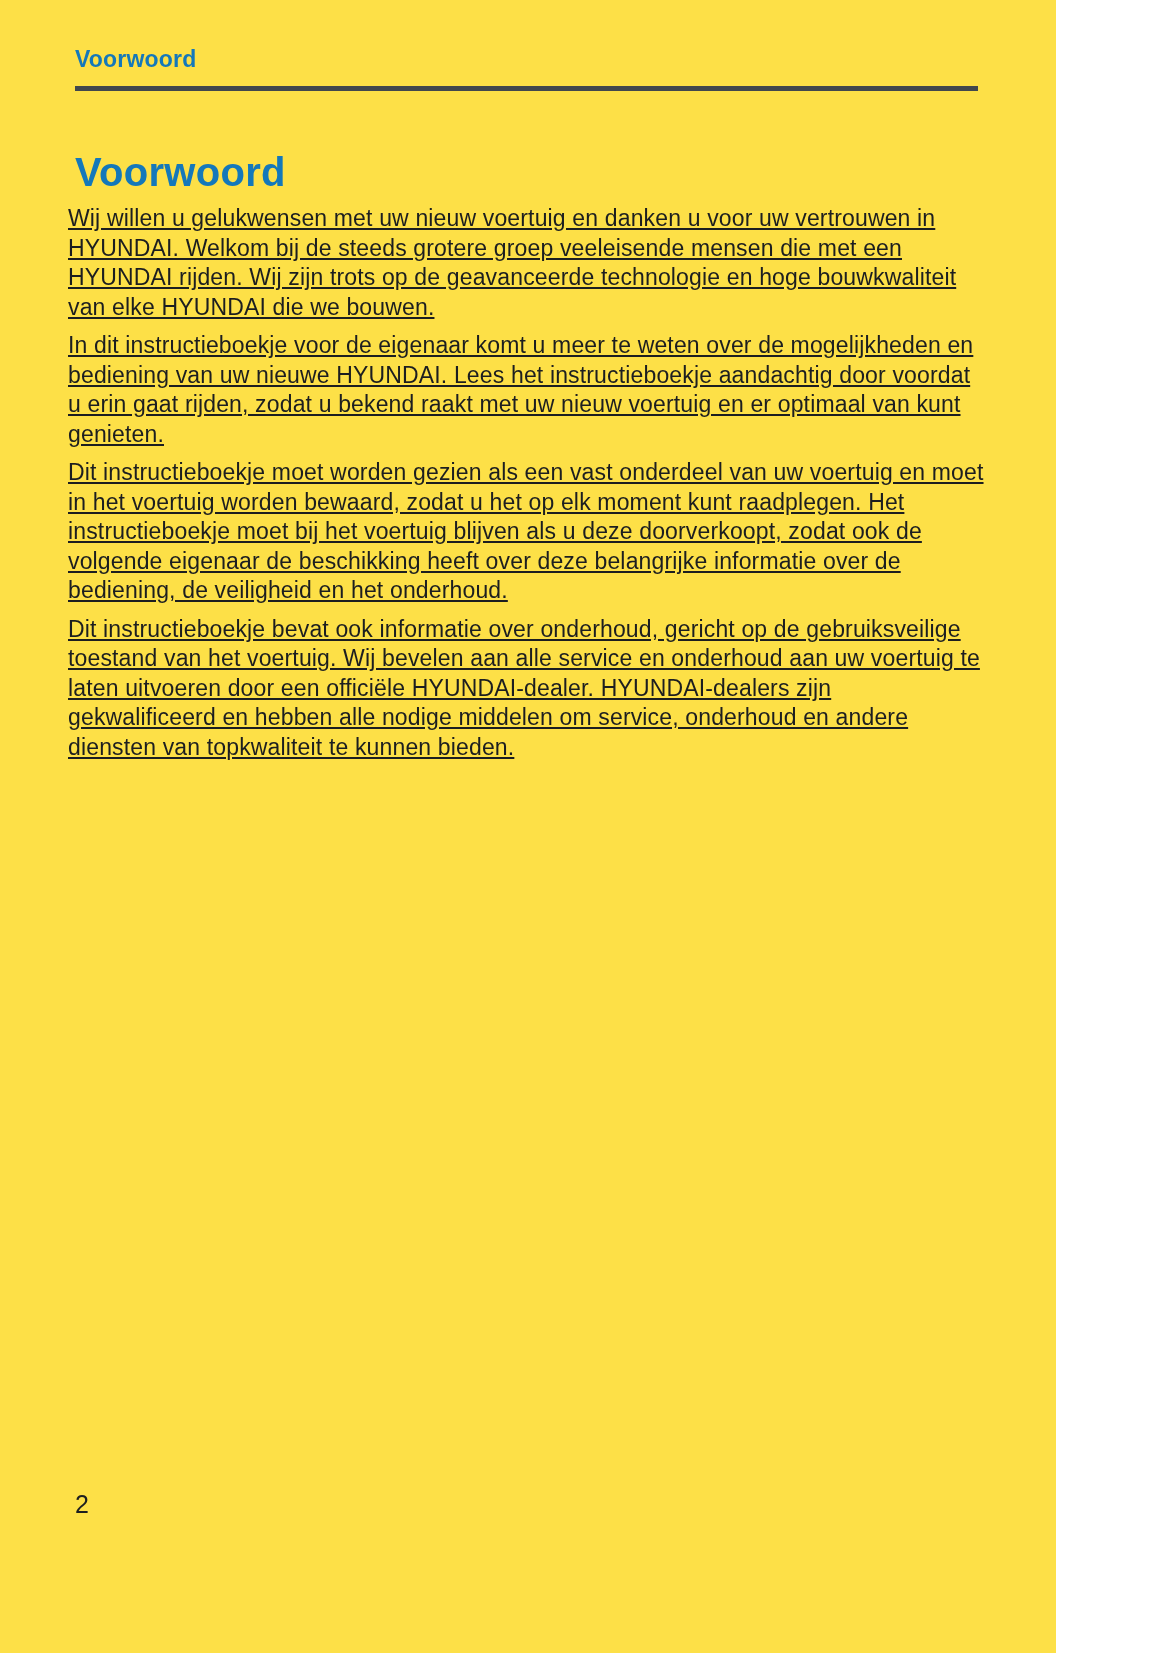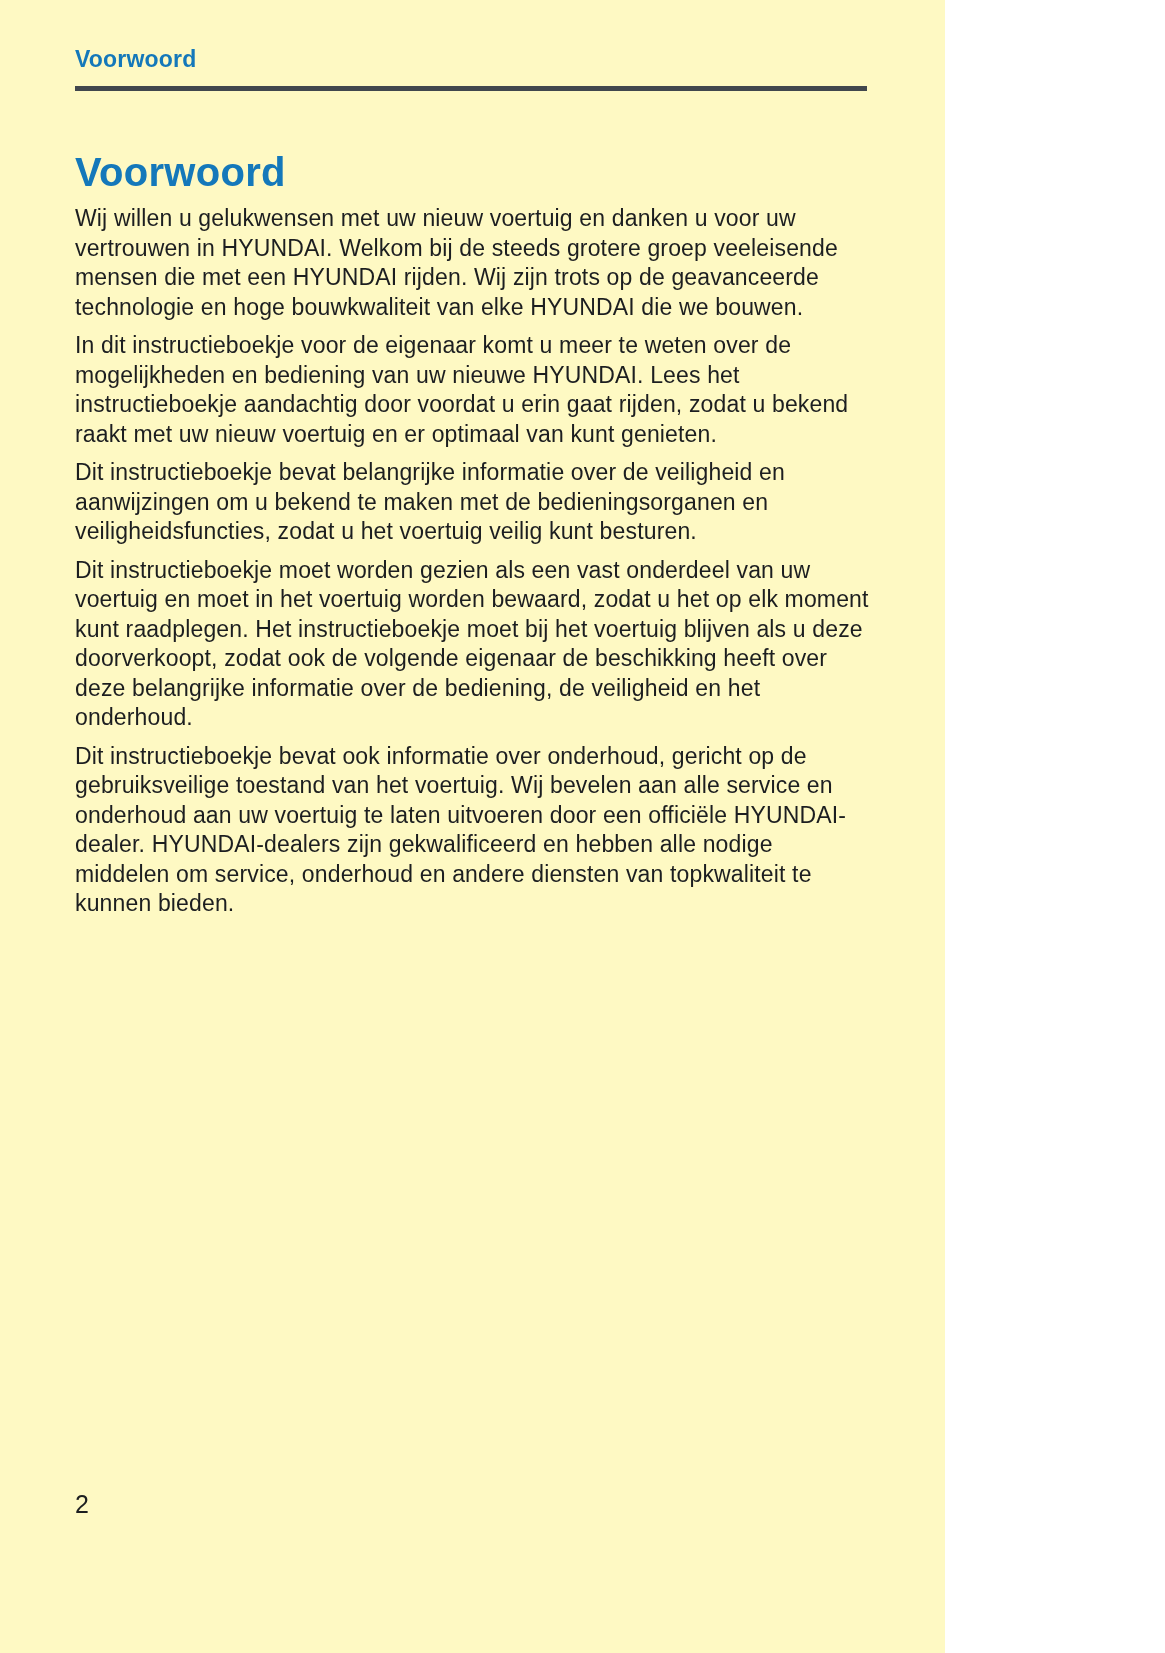--- a/index.html
+++ b/index.html
@@ -7,23 +7,23 @@
   html, body {
     background: #ffffff;
   }
 
   body {
     font-family: "Liberation Sans", "DejaVu Sans", sans-serif;
   }
 
   .page {
     position: relative;
-    width: 945px;
+    width: 1056px;
     height: 1653px;
-    background: #fef9c3;
+    background: #fde047;
     overflow: hidden;
   }
 
   .running-header {
     position: absolute;
     top: 46px;
     left: 75px;
     font-size: 23px;
     font-weight: 700;
     letter-spacing: 0.2px;
@@ -46,23 +46,24 @@
     left: 75px;
     font-size: 40px;
     font-weight: 700;
     letter-spacing: 0.3px;
     color: #1478ba;
   }
 
   .body-text {
     position: absolute;
     top: 204px;
-    left: 75px;
+    left: 68px;
     right: 72px;
     color: #1c1e20;
+    text-decoration: underline;
   }
 
   .body-text p {
     font-size: 23px;
     line-height: 29.5px;
     letter-spacing: 0.15px;
     font-weight: 400;
     margin-bottom: 9px;
     text-align: left;
   }
@@ -83,20 +84,19 @@
 
   <div class="running-header">Voorwoord</div>
 
   <div class="header-rule"></div>
 
   <h1 class="chapter-title">Voorwoord</h1>
 
   <div class="body-text">
     <p>Wij willen u gelukwensen met uw nieuw voertuig en danken u voor uw vertrouwen in HYUNDAI. Welkom bij de steeds grotere groep veeleisende mensen die met een HYUNDAI rijden. Wij zijn trots op de geavanceerde technologie en hoge bouwkwaliteit van elke HYUNDAI die we bouwen.</p>
     <p>In dit instructieboekje voor de eigenaar komt u meer te weten over de mogelijkheden en bediening van uw nieuwe HYUNDAI. Lees het instructieboekje aandachtig door voordat u erin gaat rijden, zodat u bekend raakt met uw nieuw voertuig en er optimaal van kunt genieten.</p>
-    <p>Dit instructieboekje bevat belangrijke informatie over de veiligheid en aanwijzingen om u bekend te maken met de bedieningsorganen en veiligheidsfuncties, zodat u het voertuig veilig kunt besturen.</p>
     <p>Dit instructieboekje moet worden gezien als een vast onderdeel van uw voertuig en moet in het voertuig worden bewaard, zodat u het op elk moment kunt raadplegen. Het instructieboekje moet bij het voertuig blijven als u deze doorverkoopt, zodat ook de volgende eigenaar de beschikking heeft over deze belangrijke informatie over de bediening, de veiligheid en het onderhoud.</p>
     <p>Dit instructieboekje bevat ook informatie over onderhoud, gericht op de gebruiksveilige toestand van het voertuig. Wij bevelen aan alle service en onderhoud aan uw voertuig te laten uitvoeren door een officiële HYUNDAI-dealer. HYUNDAI-dealers zijn gekwalificeerd en hebben alle nodige middelen om service, onderhoud en andere diensten van topkwaliteit te kunnen bieden.</p>
   </div>
 
   <div class="page-number">2</div>
 
 </div>
 
 </body></html>

